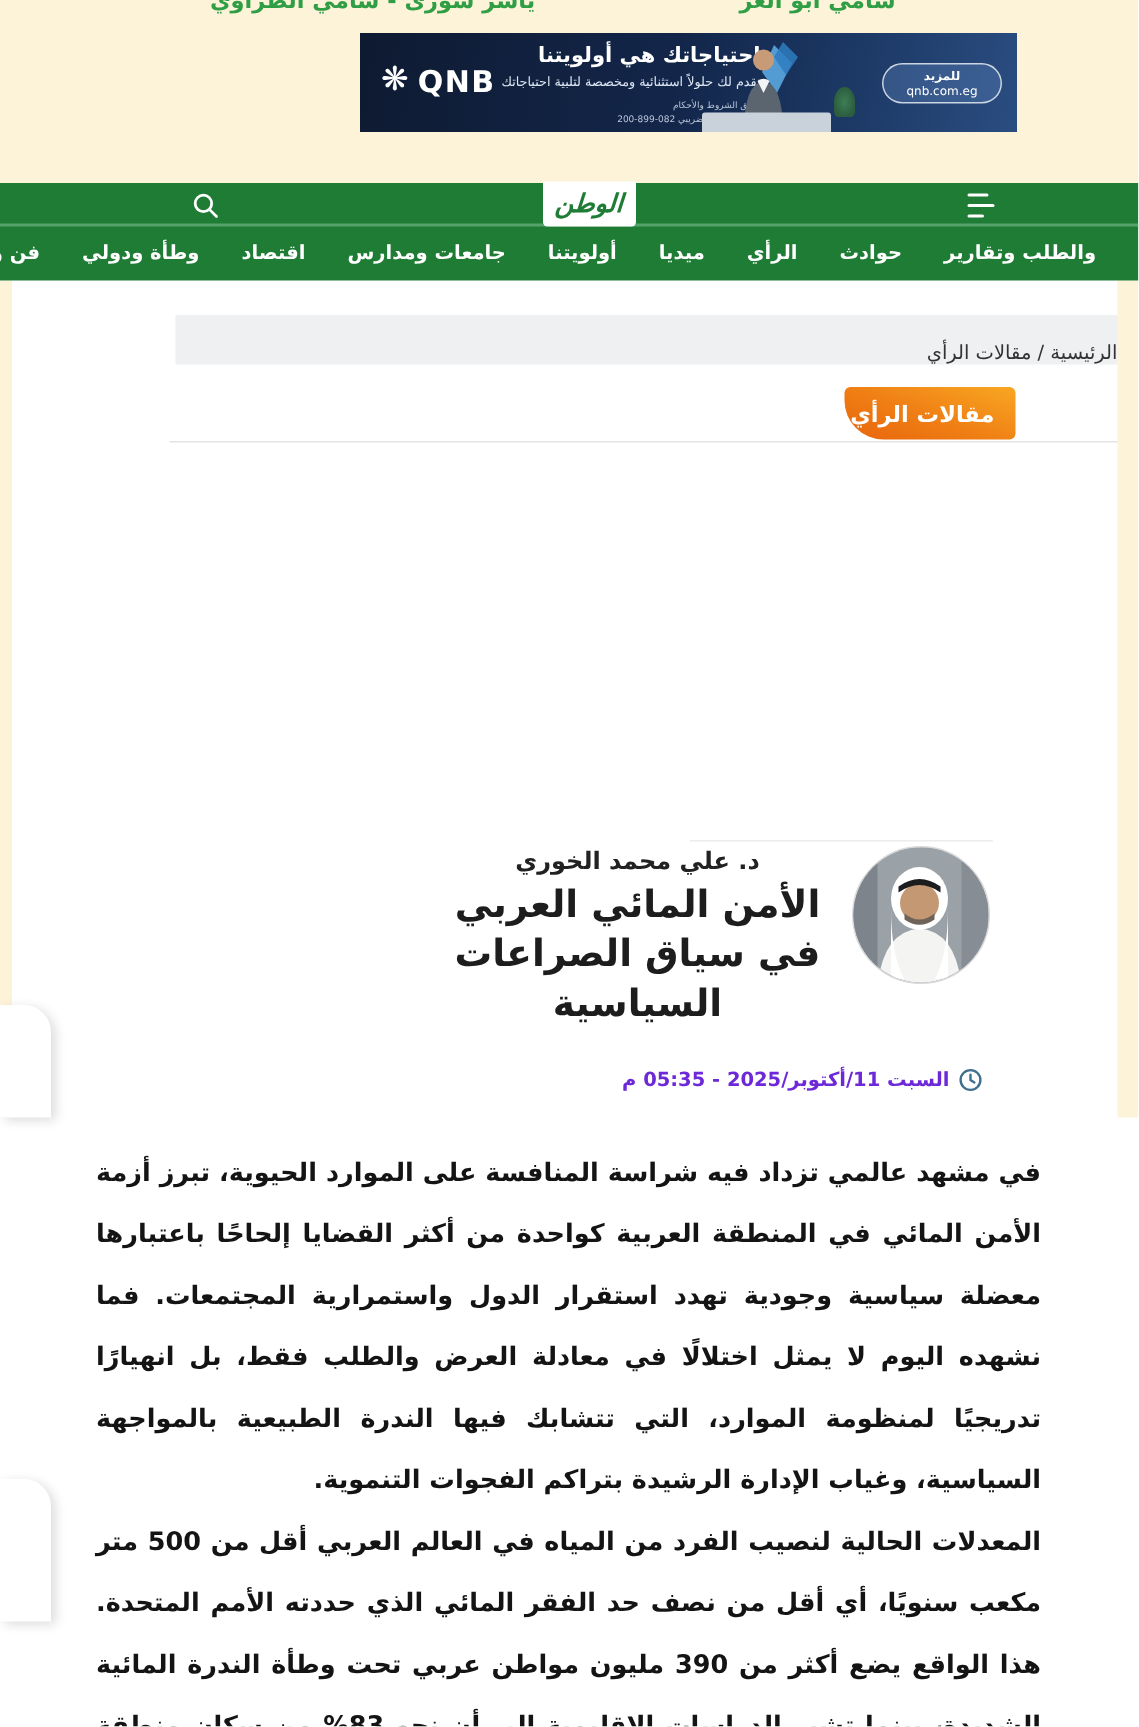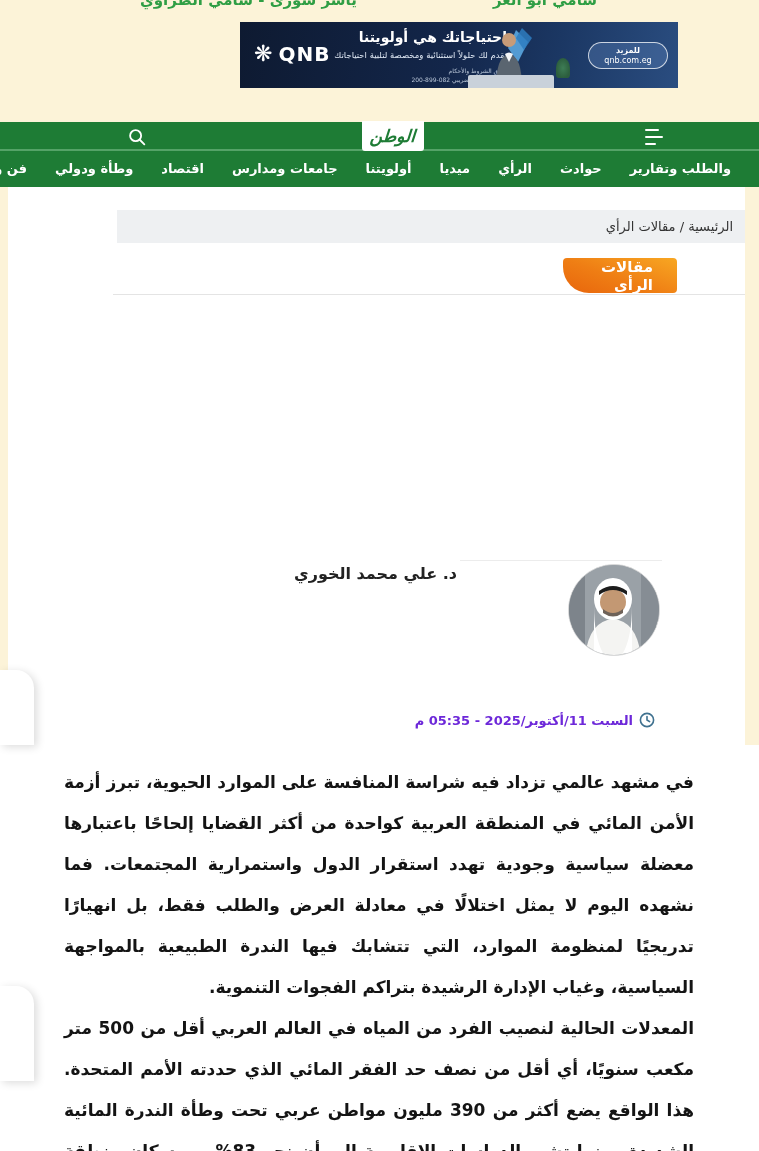--- a/index.html
+++ b/index.html
@@ -41,34 +41,34 @@
   .menu-btn { position:absolute; left:645px; top:7px; width:20px; height:16px; display:flex; flex-direction:column; justify-content:space-between; align-items:flex-end; cursor:pointer; }
   .menu-btn span { display:block; height:2px; background:#fff; border-radius:1px; }
   .menu-btn .b1 { width:14px; } .menu-btn .b2 { width:18px; } .menu-btn .b3 { width:11px; }
   .logo-box { position:absolute; left:362px; top:-1px; width:62px; height:30px; background:#fff; display:flex; align-items:center; justify-content:center; z-index:3; border-radius:0 0 3px 3px; }
   .logo-text { color:#1e7c35; font-weight:bold; font-size:17px; font-style:italic; transform:skewX(-4deg); }
   .nav-menu { height:34px; display:flex; align-items:center; white-space:nowrap; overflow:hidden; padding-right:14px; }
   .nav-item { color:#fff; font-size:13px; font-weight:bold; padding:0 14px; cursor:pointer; flex:0 0 auto; }
 
   
   .breadcrumb { position:absolute; left:117px; top:210px; width:628px; height:33px; background:#eef0f2;
-                display:flex; align-items:center; padding-right:12px; font-size:13px; color:#333; }
+                display:flex; align-items:flex-end; padding-right:0; font-size:13px; color:#333; }
 
   
   .badge { position:absolute; left:563px; top:258px; width:114px; height:35px;
            background:linear-gradient(200deg,#f8a722 0%,#ef7e14 55%,#e8650c 100%);
            border-radius:4px 4px 4px 26px; color:#fff; font-size:15px; font-weight:bold;
-           display:flex; align-items:center; justify-content:flex-start; padding-right:24px; cursor:pointer; }
+           display:flex; align-items:center; justify-content:flex-start; padding-right:14px; cursor:pointer; }
   .divider { position:absolute; left:113px; top:294px; width:632px; height:1px; background:#e4e4e4; }
 
   
   .header-line { position:absolute; left:460px; top:560px; width:202px; height:1px; background:#ececec; }
   .article-header { position:absolute; right:99px; top:564px; display:flex; flex-direction:row; gap:12px; align-items:flex-start; direction:rtl; }
   .avatar { width:92px; height:92px; border-radius:50%; overflow:hidden; border:1px solid #d9d9d9; background:#aab0b5; flex:0 0 auto; }
-  .head-texts { text-align:left; width:262px; }
+  .head-texts { text-align:center; width:262px; }
   .author-name { font-size:16px; font-weight:bold; color:#222; cursor:pointer; }
   .article-title { font-size:25px; font-weight:bold; color:#1d1d1d; line-height:1.32; margin-top:3px; }
 
   
   .date-row { position:absolute; top:712px; right:104px; display:flex; align-items:center; gap:6px; direction:rtl;
               color:#6d28d9; font-size:13px; font-weight:bold; }
 
   
   .article-body { position:absolute; left:64px; top:762px; width:630px; direction:rtl; text-align:justify;
                   font-size:17px; font-weight:bold; color:#141414; line-height:41px; }
@@ -169,20 +169,21 @@
         <ellipse cx="46" cy="34" rx="19" ry="21" fill="#ffffff"></ellipse>
         <path d="M27,40 Q27,72 36,88 L27,88 Z" fill="#ffffff"></path>
         <path d="M65,40 Q65,72 56,88 L65,88 Z" fill="#ffffff"></path>
         <circle cx="46" cy="37" r="13" fill="#c39873"></circle>
         <path d="M36,44 Q46,52 56,44 L56,48 Q46,55 36,48 Z" fill="#6e6259"></path>
         <path d="M32,30 Q46,20 60,30 L60,26 Q46,16 32,26 Z" fill="#1d1d1d"></path>
       </svg>
     </div>
     <div class="head-texts">
       <div class="author-name">د. علي محمد الخوري</div>
+      <h1 class="article-title">الأمن المائي العربي في سياق الصراعات السياسية</h1>
     </div>
   </div>
 
   <div class="date-row">
     <svg width="16" height="16" viewBox="0 0 16 16">
       <circle cx="8" cy="8" r="6.6" fill="none" stroke="#3f718f" stroke-width="1.6"></circle>
       <path d="M8 4.5 L8 8 L10.6 9.6" fill="none" stroke="#3f718f" stroke-width="1.6" stroke-linecap="round"></path>
     </svg>
     <span>السبت 11/أكتوبر/2025 - 05:35 م</span>
   </div>

